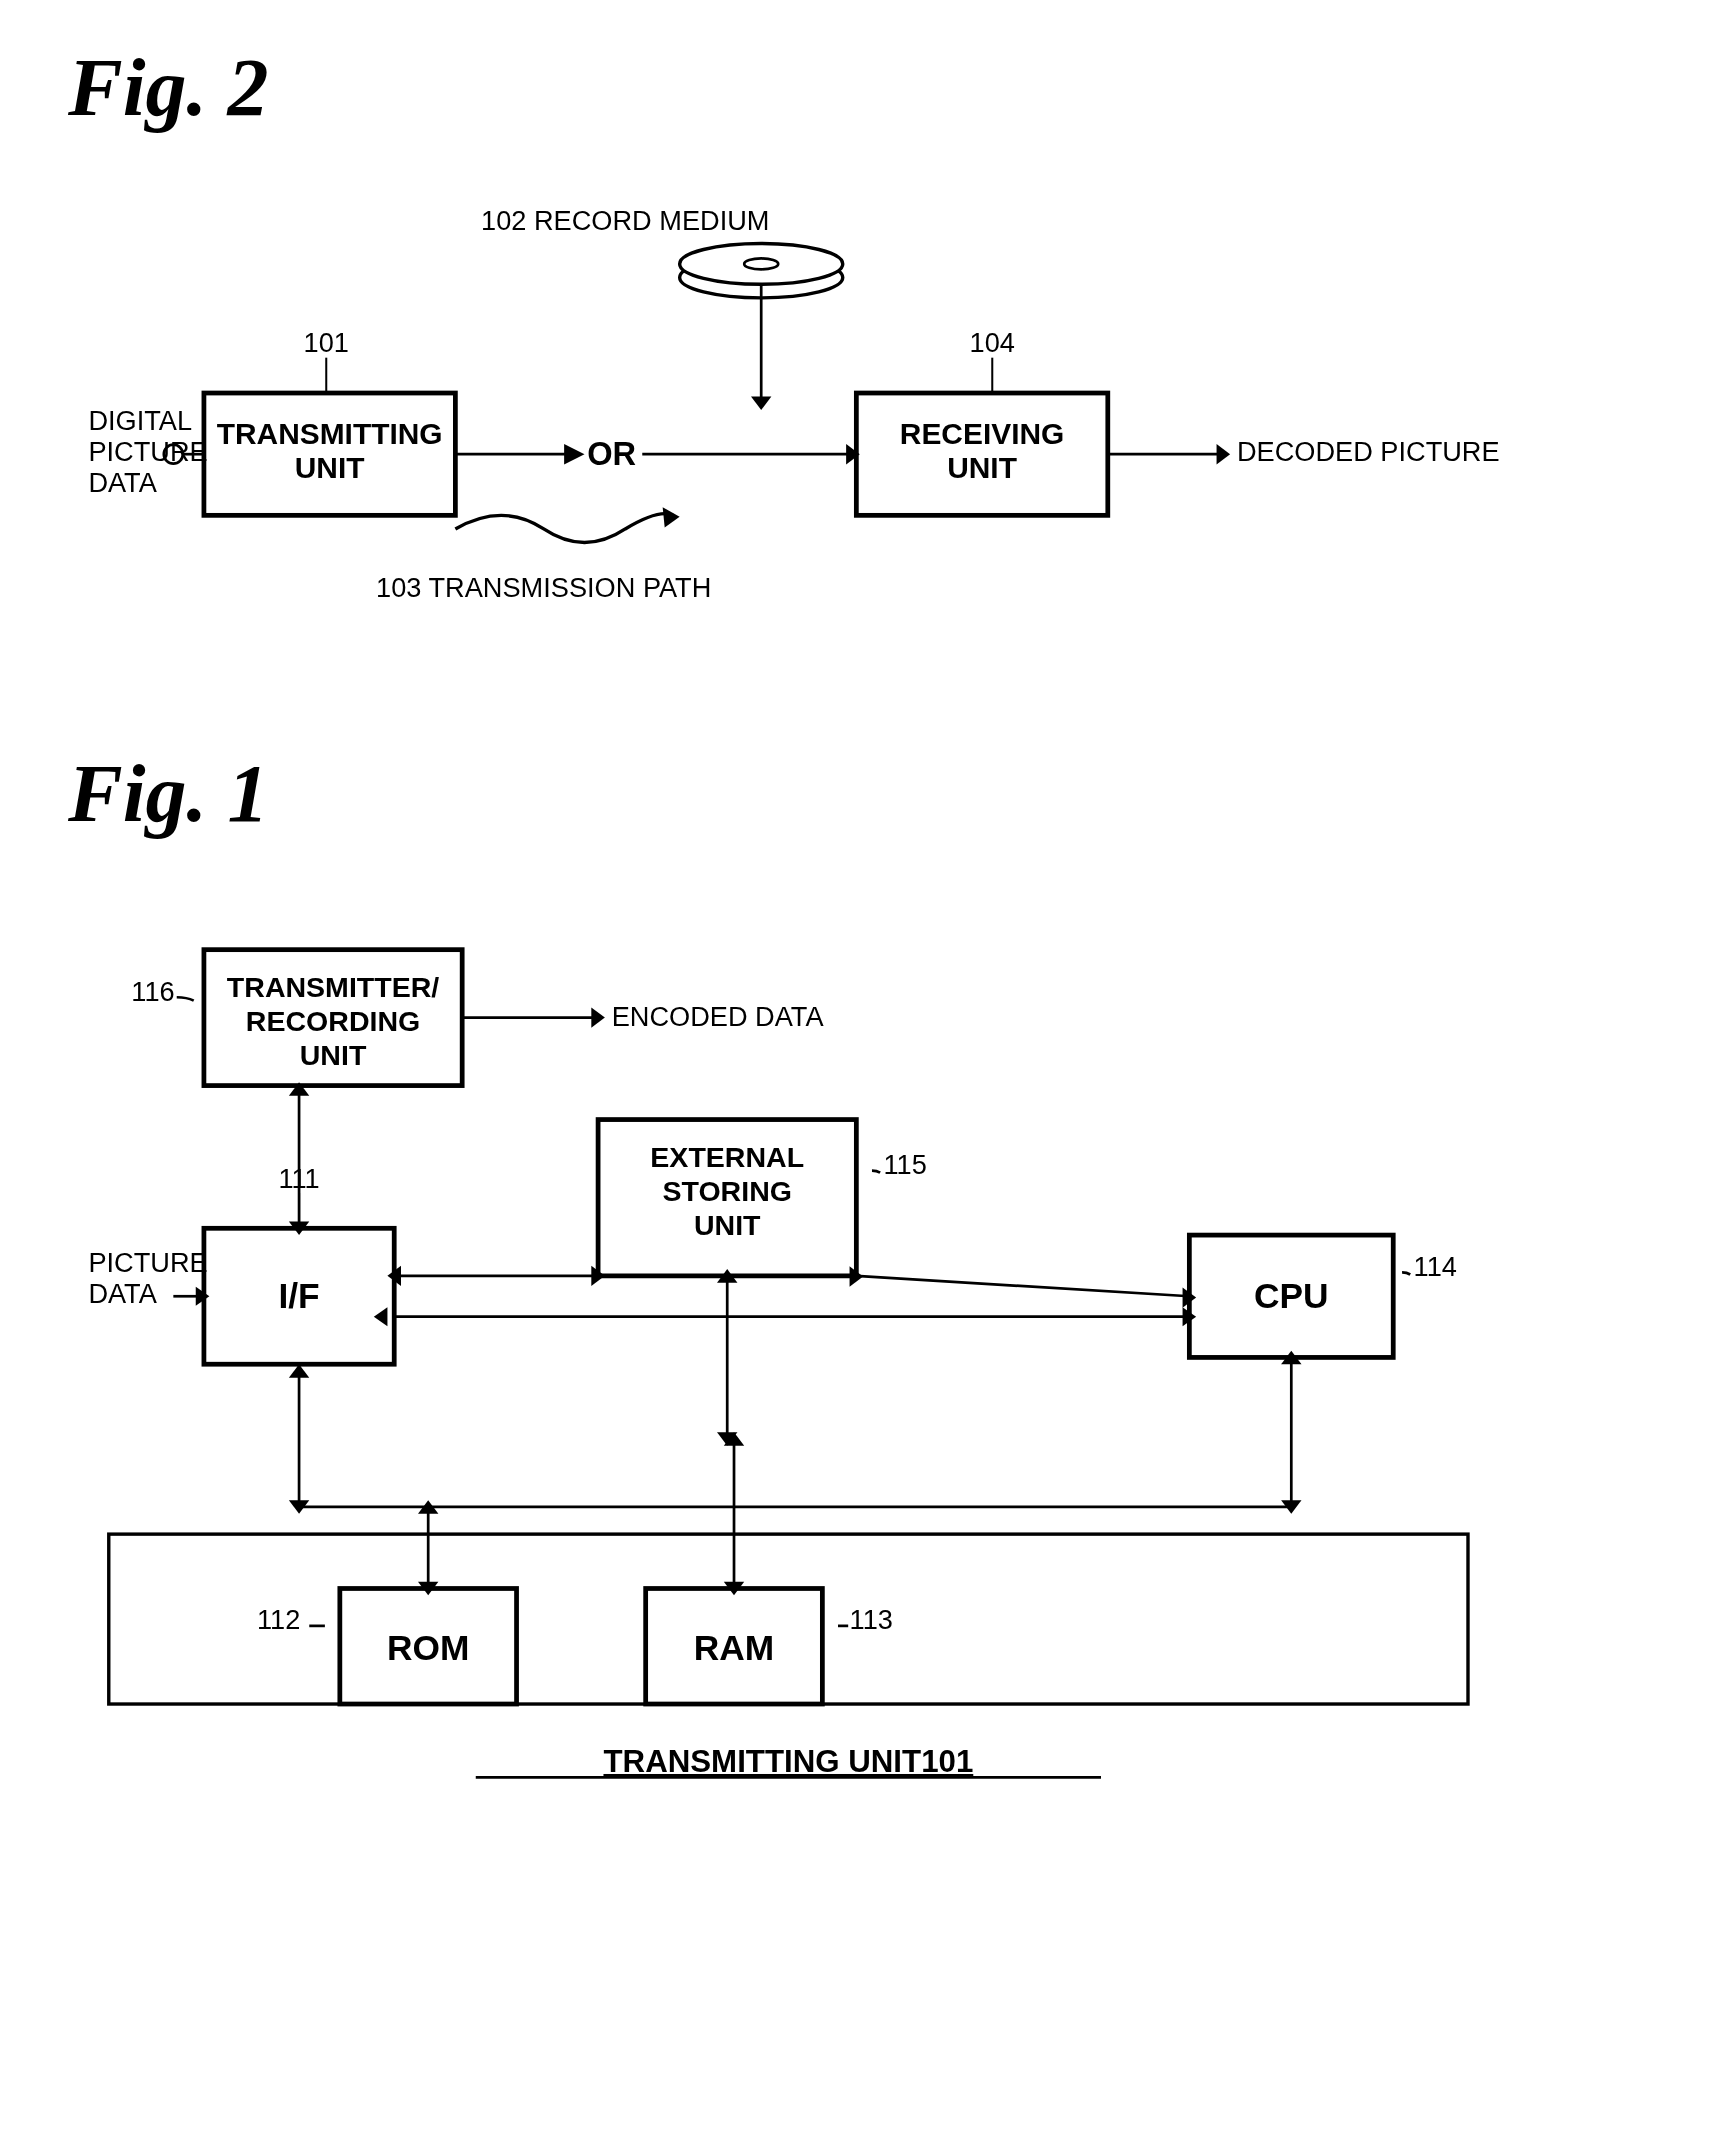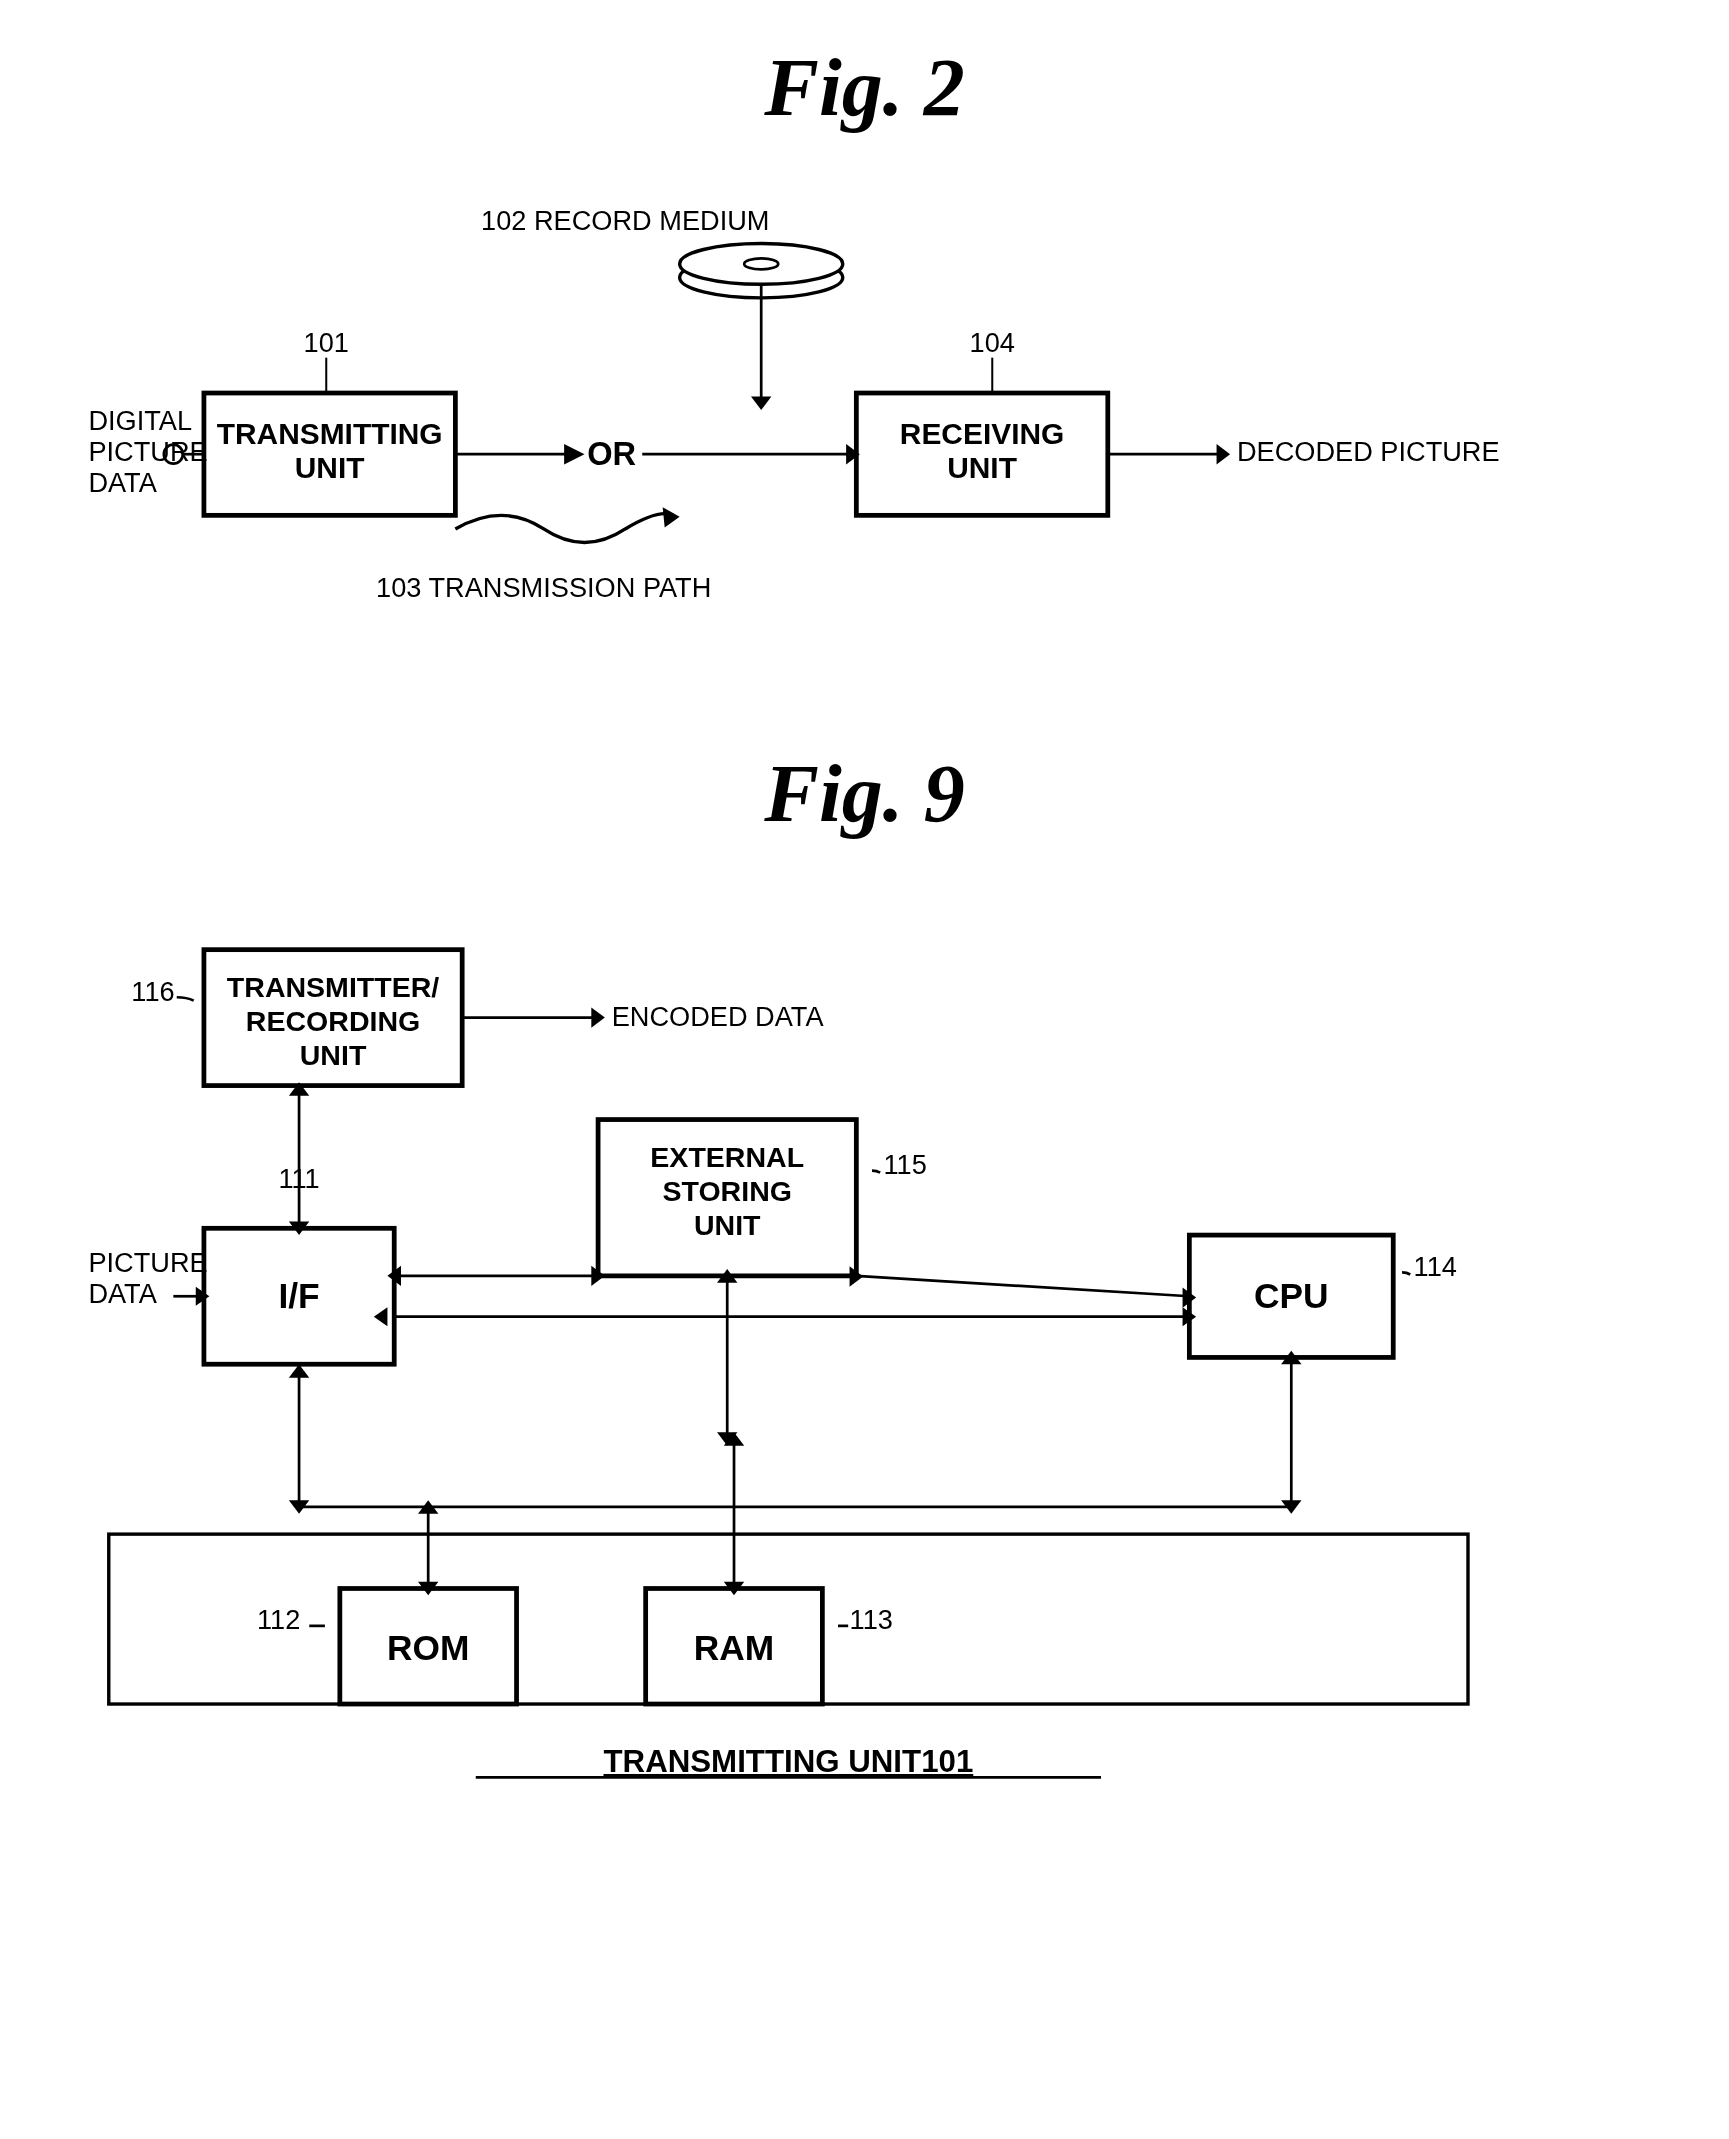--- a/index.html
+++ b/index.html
@@ -19,21 +19,21 @@
       position: relative;
       padding: 41px 68px;
     }
 
     
     .fig-title {
       font-family: 'Times New Roman', Times, serif;
       font-style: italic;
       font-size: 82px;
       font-weight: bold;
-      text-align: center;
+      text-align: left;
       margin-bottom: 54px;
     }
 
     .fig2-container {
       position: relative;
       width: 100%;
       height: 476px;
       margin-bottom: 54px;
       text-decoration: underline;
     }
@@ -114,21 +114,21 @@
 
       <line x1="1530" y1="390" x2="1700" y2="390" stroke="#000" stroke-width="4"></line>
       <polygon points="1690,375 1710,390 1690,405" fill="#000"></polygon>
 
       <text x="1720" y="400" font-family="Arial" font-size="40" text-anchor="start">DECODED PICTURE</text>
 
     </svg>
   </div>
 
   <div class="fig3-section">
-    <div class="fig-title">Fig. 9</div>
+    <div class="fig-title">Fig. 1</div>
 
     <div class="fig3-container">
       <svg class="diagram" viewBox="0 0 2344 1500" preserveAspectRatio="xMidYMid meet">
 
         <rect x="200" y="80" width="380" height="200" fill="white" stroke="#000" stroke-width="7"></rect>
         <text x="390" y="150" font-family="Arial" font-size="42" font-weight="bold" text-anchor="middle">TRANSMITTER/</text>
         <text x="390" y="200" font-family="Arial" font-size="42" font-weight="bold" text-anchor="middle">RECORDING</text>
         <text x="390" y="250" font-family="Arial" font-size="42" font-weight="bold" text-anchor="middle">UNIT</text>
 
         <text x="125" y="155" font-family="Arial" font-size="40" text-anchor="middle">116</text>

